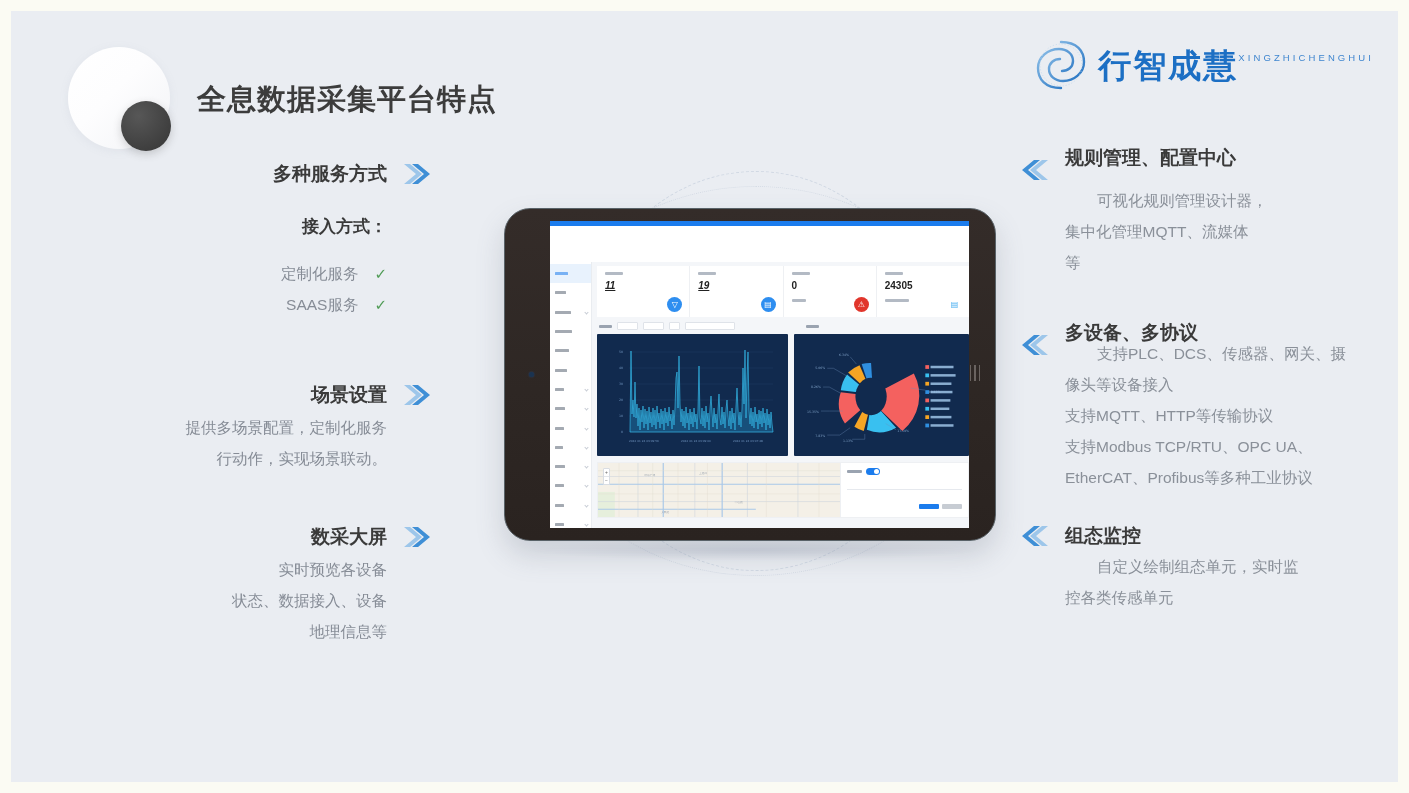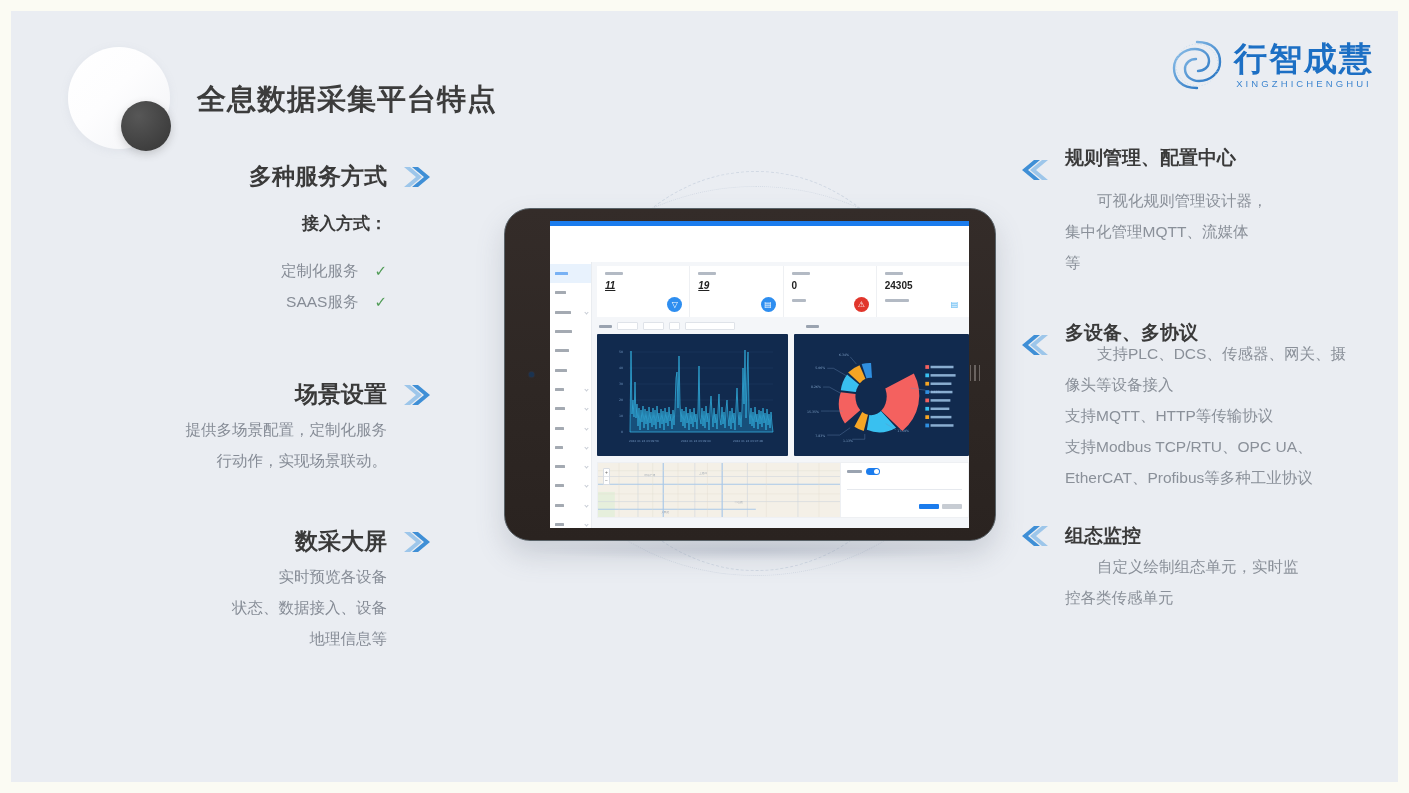--- a/index.html
+++ b/index.html
@@ -45,49 +45,49 @@
     font-size: 29px; font-weight: bold; color: #3c3c3c;
     letter-spacing: 1px; white-space: nowrap;
   }
 
   
   .brand {
     position: absolute; right: 24px; top: 26px;
     display: flex; align-items: center; gap: 9px;
   }
   .brand-mark { width: 56px; height: 56px; position: relative; }
-  .brand-text { display: flex; flex-direction: column; line-height: 1; justify-content: space-between; }
+  .brand-text { display: flex; flex-direction: row; line-height: 1; justify-content: space-between; }
   .brand-cn {
     font-size: 33px; font-weight: bold; color: #1c6fc4;
     letter-spacing: 2px;
   }
   .brand-en {
     font-size: 9.5px; color: #3f86cf; letter-spacing: 3.1px;
     margin-top: 4px; text-align: center;
   }
 
   
   .chev { width: 30px; height: 26px; display: block; }
 
   
   .left-col { position: absolute; left: 150px; top: 150px; width: 270px; }
   .feat-right { position: relative; margin-bottom: 6px; }
   .feat-right .head-row {
     display: flex; align-items: center; justify-content: flex-end; gap: 14px;
   }
   .feat-title-l {
-    font-size: 23px; font-weight: bold; color: #3a3a3a; white-space: nowrap;
+    font-size: 19px; font-weight: bold; color: #3a3a3a; white-space: nowrap;
   }
   .feat-body-l {
     font-size: 15.5px; color: #868c96; line-height: 31px;
     text-align: right; padding-right: 44px; margin-top: 4px;
   }
   .sub-head {
     font-size: 17px; font-weight: bold; color: #3a3a3a;
-    text-align: right; padding-right: 44px; margin-top: 20px;
+    text-align: right; padding-right: 44px; margin-top: 28px;
   }
   .check-list { margin-top: 20px; padding-right: 44px; }
   .check-row {
     display: flex; align-items: center; justify-content: flex-end;
     gap: 16px; font-size: 15.5px; color: #868c96; line-height: 31px;
   }
   .check-mark { color: #4f9b55; font-size: 15px; }
 
   
   .right-col { position: absolute; left: 1010px; top: 130px; width: 380px; }

